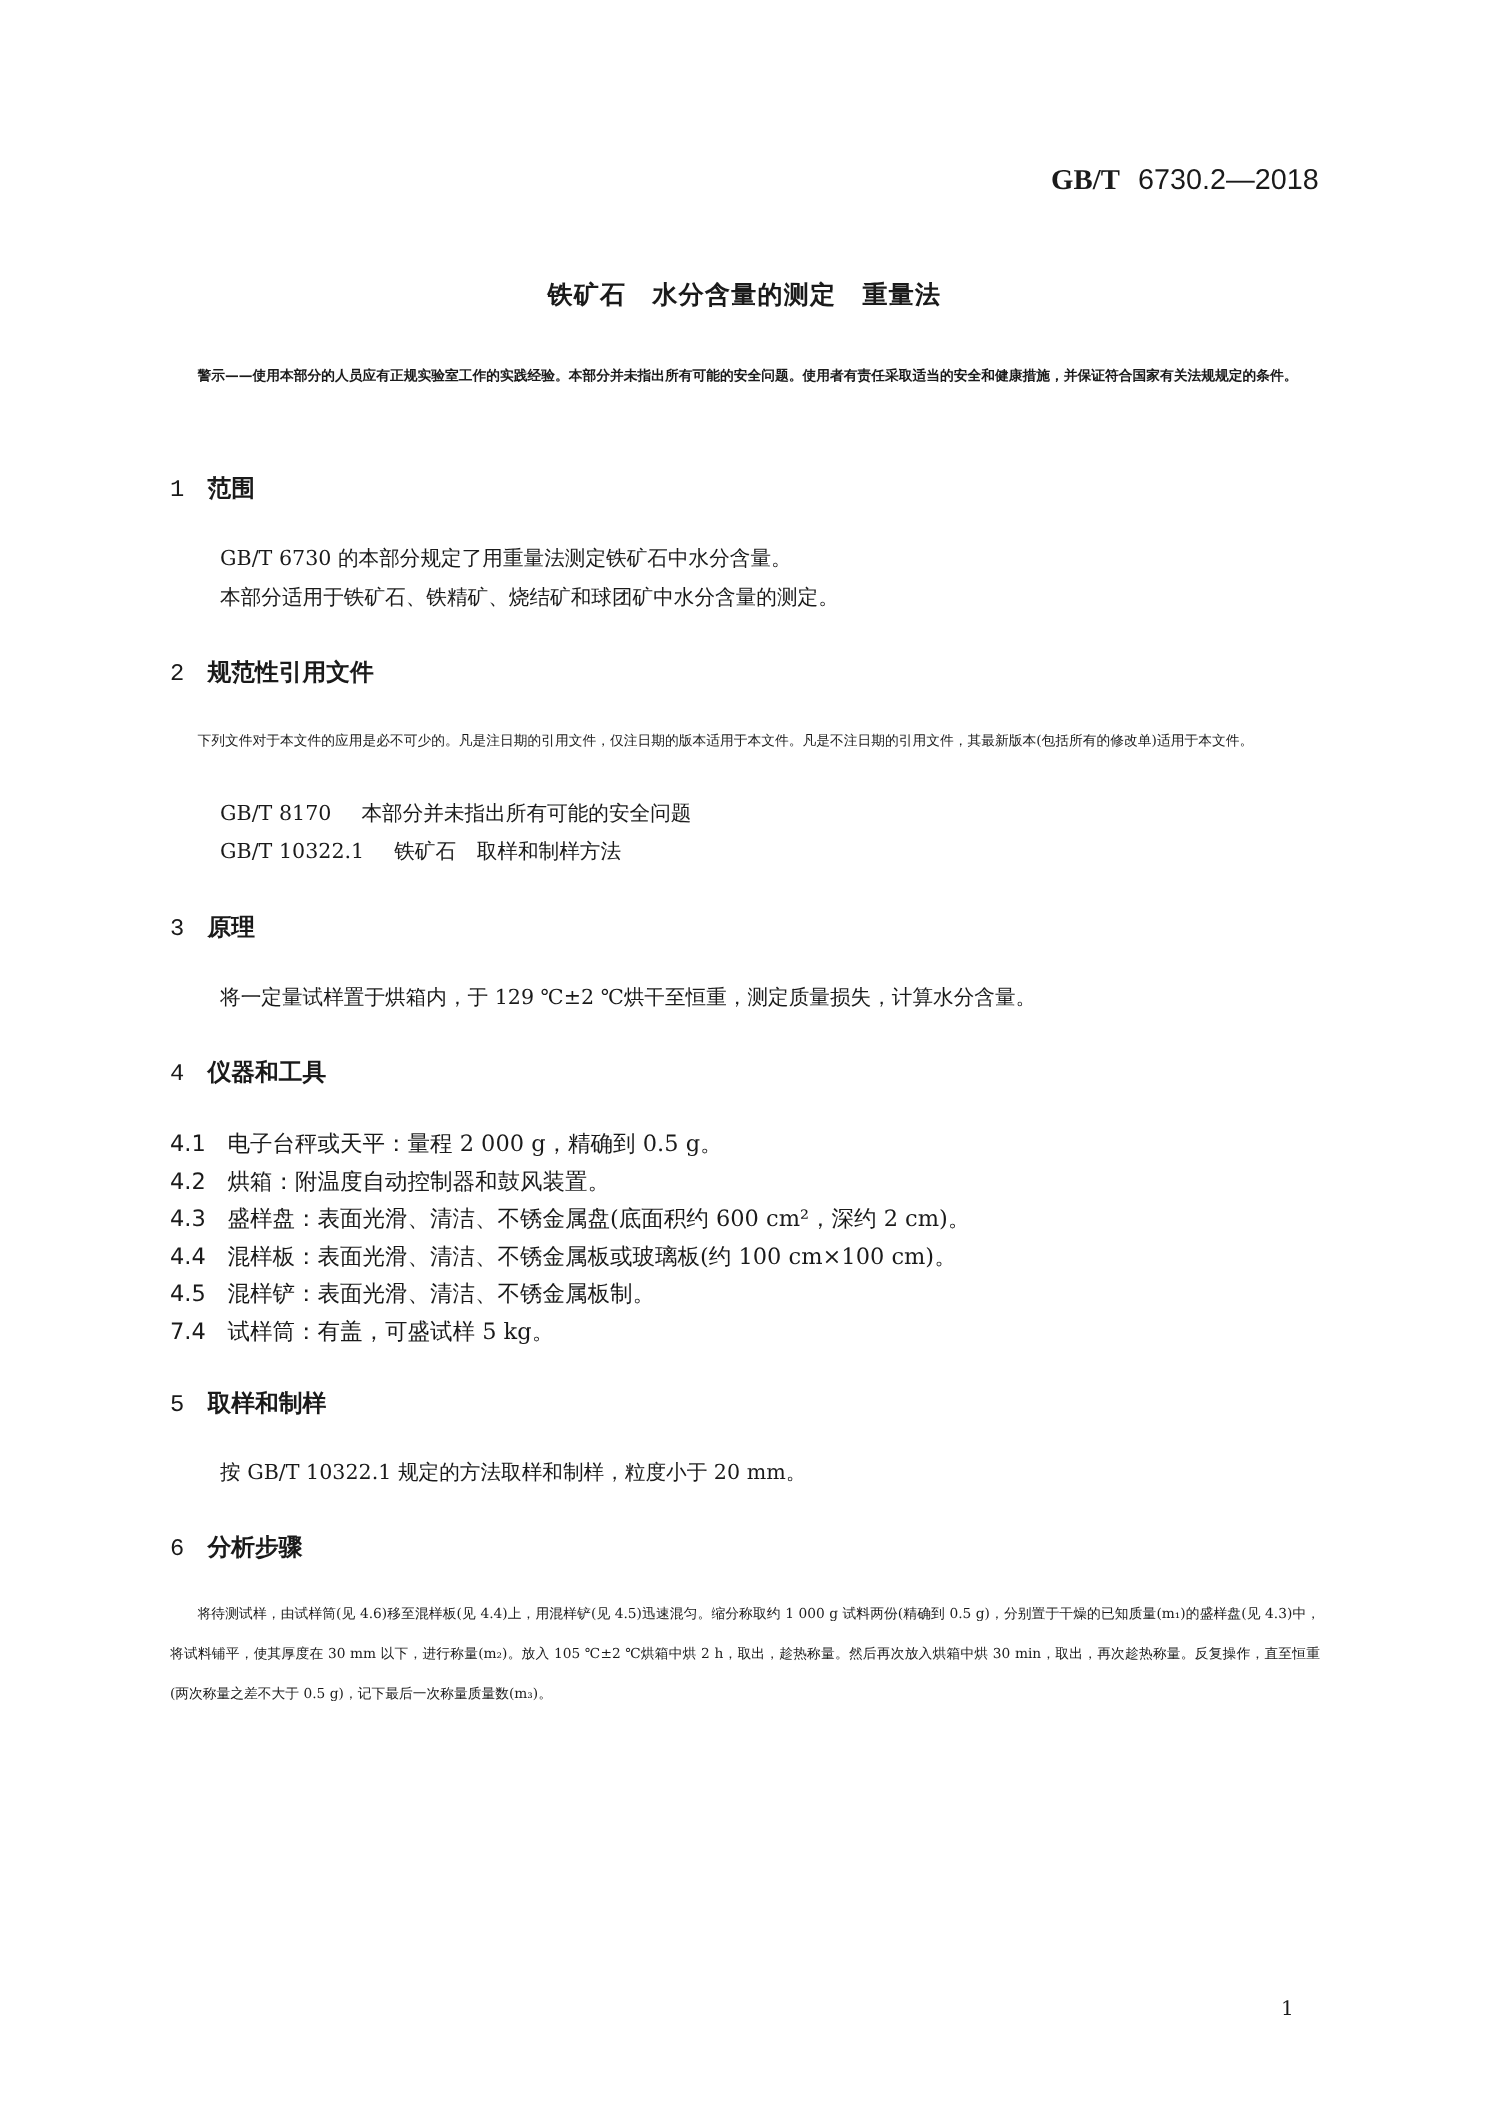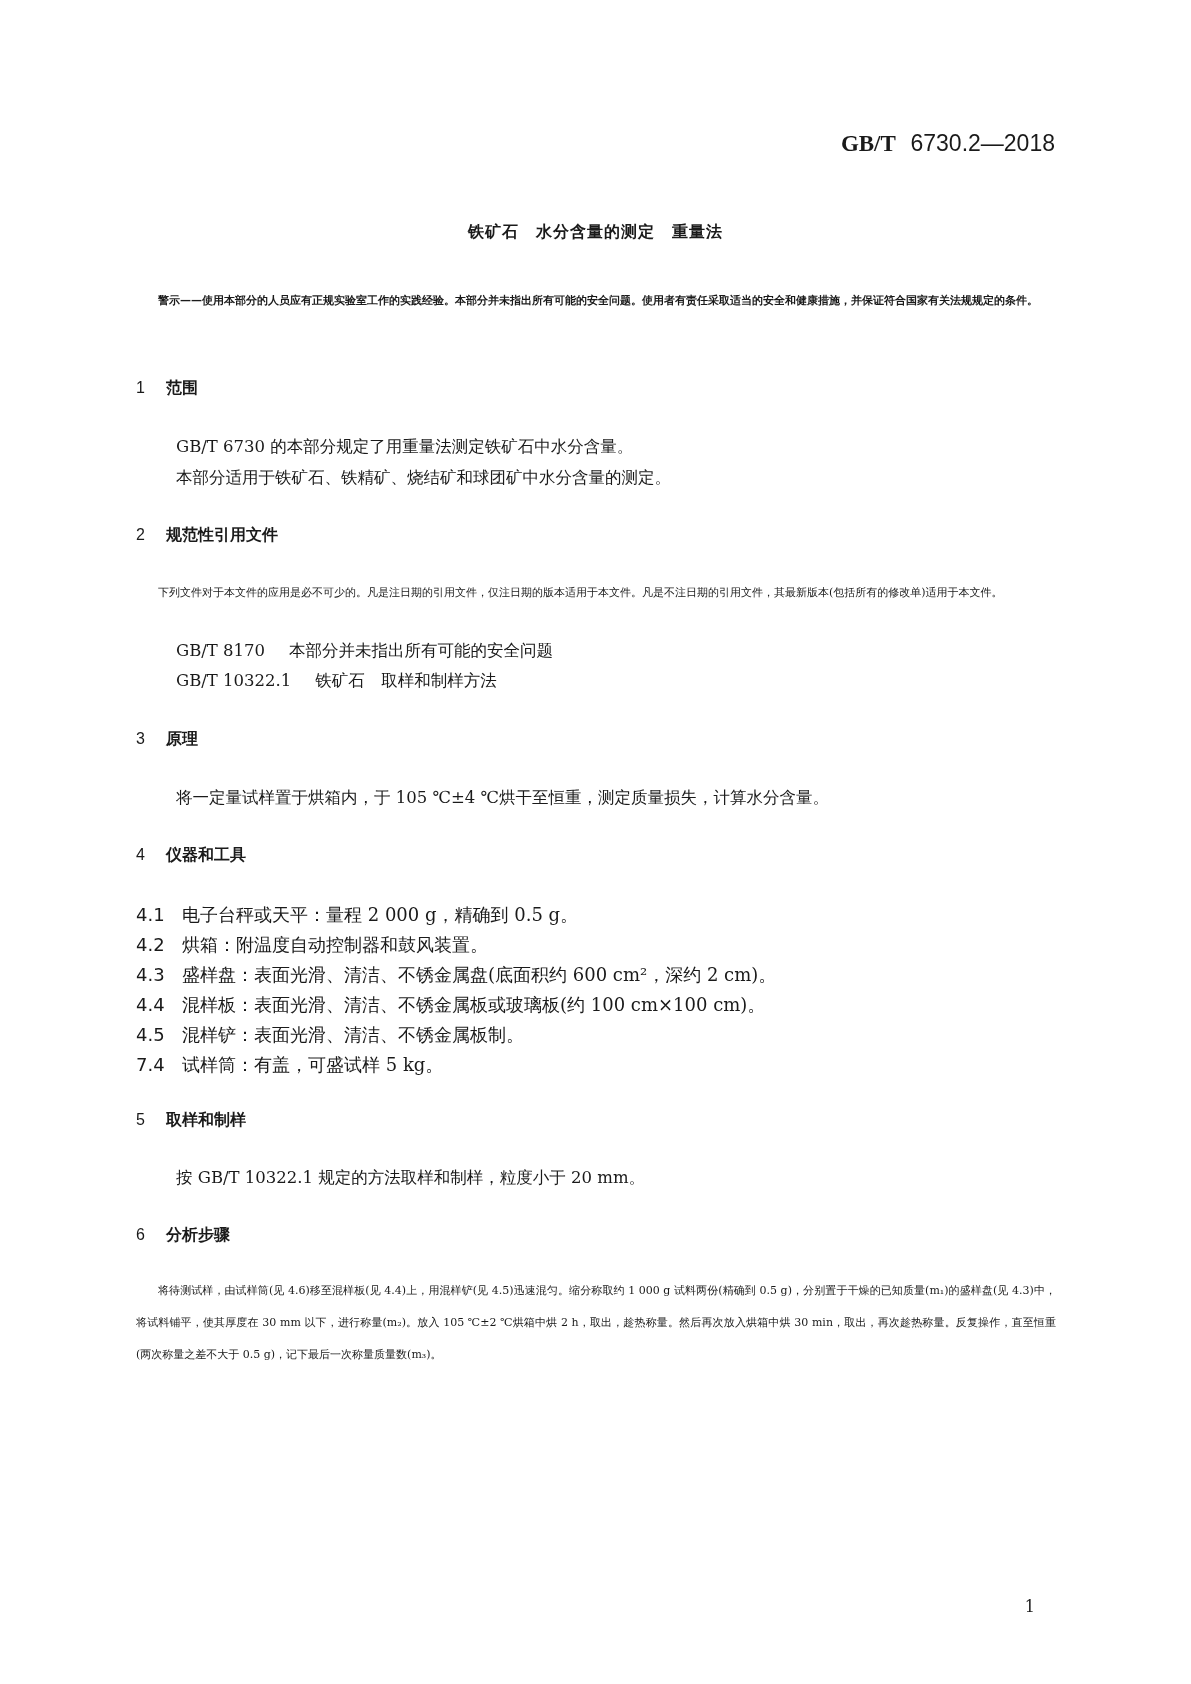--- a/index.html
+++ b/index.html
@@ -2,25 +2,25 @@
 <html><head>
 <meta charset="utf-8">
 <style>
   html, body { margin: 0; padding: 0; background: #ffffff; }
   body { width: 1191px; height: 1684px; position: relative; overflow: hidden;
          font-family: "DejaVu Serif", "Liberation Serif", serif; color: #1a1a1a; }
   .std-no { position: absolute; top: 130px; right: 136px; font-size: 23px; }
   .std-no b { font-family: "Liberation Serif", serif; font-weight: bold; }
   .std-no span { font-family: "Liberation Sans", sans-serif; }
   .title { position: absolute; top: 222px; left: 0; width: 1191px; text-align: center;
-           font-family: "DejaVu Sans", sans-serif; font-size: 16px; font-weight: bold; letter-spacing: 1px; }
+           font-family: "DejaVu Sans", sans-serif; font-size: 20px; font-weight: bold; letter-spacing: 1px; }
   .content { position: absolute; left: 136px; width: 920px; font-size: 11px; }
   .para { line-height: 33px; text-indent: 2em; text-align: justify; margin: 0; }
   .warn { font-family: "DejaVu Sans", sans-serif; font-weight: bold; }
-  .h { font-family: Liberation Sans, sans-serif; font-weight: bold; position: absolute; left: 136px; font-size: 16px; }
+  .h { font-family: Liberation Mono, monospace; font-weight: bold; position: absolute; left: 136px; font-size: 19px; }
   .h .num { display: inline-block; width: 30px; font-weight: normal; }
   .line { position: absolute; left: 176px; font-size: 16.5px; white-space: nowrap; }
   .item { position: absolute; left: 136px; font-size: 18px; white-space: nowrap; }
   .item .n { display: inline-block; width: 46px; font-family: "DejaVu Sans", sans-serif; }
   .gap { display: inline-block; width: 24px; }
   .pageno { position: absolute; top: 1597px; right: 156px; font-size: 16px; }
 </style>
 </head>
 <body>
 
@@ -37,21 +37,21 @@
 <div class="line" style="top:467px;">本部分适用于铁矿石、铁精矿、烧结矿和球团矿中水分含量的测定。</div>
 
 <div class="h" style="top:525px;"><span class="num">2</span><span>规范性引用文件</span></div>
 <div class="content" style="top:576px;">
   <p class="para">下列文件对于本文件的应用是必不可少的。凡是注日期的引用文件，仅注日期的版本适用于本文件。凡是不注日期的引用文件，其最新版本(包括所有的修改单)适用于本文件。</p>
 </div>
 <div class="line" style="top:640px;"><span>GB/T 8170</span><span class="gap"></span><span>本部分并未指出所有可能的安全问题</span></div>
 <div class="line" style="top:670px;"><span>GB/T 10322.1</span><span class="gap"></span><span>铁矿石　取样和制样方法</span></div>
 
 <div class="h" style="top:729px;"><span class="num">3</span><span>原理</span></div>
-<div class="line" style="top:787px;">将一定量试样置于烘箱内，于 105 ℃±4 ℃烘干至恒重，测定质量损失，计算水分含量。</div>
+<div class="line" style="top:787px;">将一定量试样置于烘箱内，于 129 ℃±2 ℃烘干至恒重，测定质量损失，计算水分含量。</div>
 
 <div class="h" style="top:845px;"><span class="num">4</span><span>仪器和工具</span></div>
 <div class="item" style="top:903px;"><span class="n">4.1</span><span>电子台秤或天平：量程 2 000 g，精确到 0.5 g。</span></div>
 <div class="item" style="top:933px;"><span class="n">4.2</span><span>烘箱：附温度自动控制器和鼓风装置。</span></div>
 <div class="item" style="top:963px;"><span class="n">4.3</span><span>盛样盘：表面光滑、清洁、不锈金属盘(底面积约 600 cm²，深约 2 cm)。</span></div>
 <div class="item" style="top:993px;"><span class="n">4.4</span><span>混样板：表面光滑、清洁、不锈金属板或玻璃板(约 100 cm×100 cm)。</span></div>
 <div class="item" style="top:1023px;"><span class="n">4.5</span><span>混样铲：表面光滑、清洁、不锈金属板制。</span></div>
 <div class="item" style="top:1053px;"><span class="n">7.4</span><span>试样筒：有盖，可盛试样 5 kg。</span></div>
 
 <div class="h" style="top:1110px;"><span class="num">5</span><span>取样和制样</span></div>

